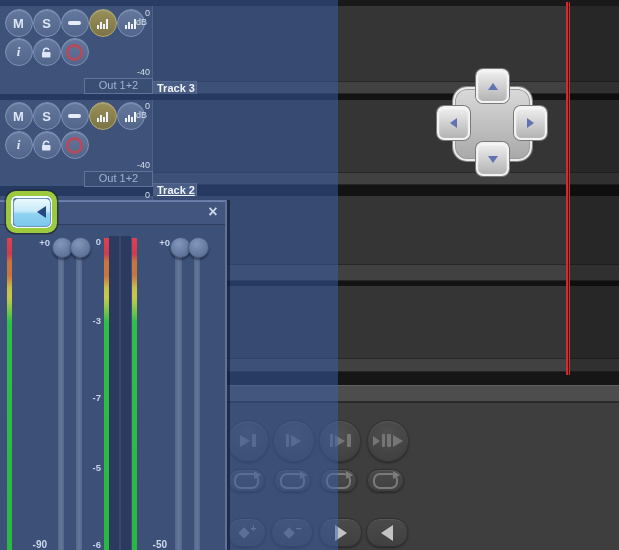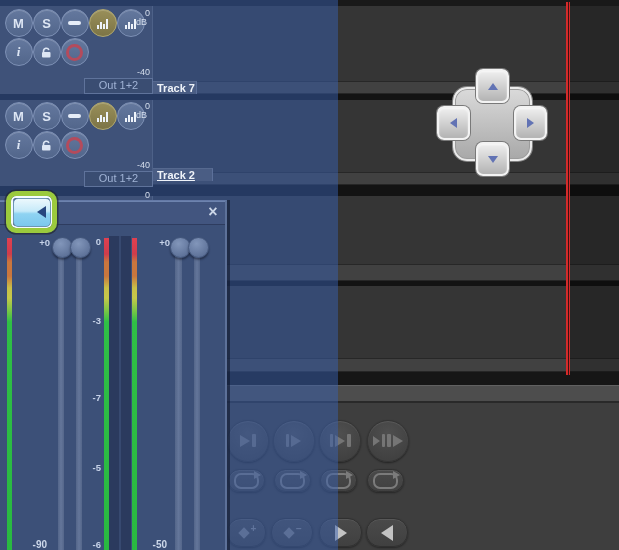--- a/index.html
+++ b/index.html
@@ -239,21 +239,21 @@
         </svg>
     </div>
     <div class="hbtn" style="left:60.5px;top:32px;">
         <span class="recring"></span>
       </div>
     <div class="hscale" style="left:130px;top:3px;width:20px;font-size:9px;"><span>0</span></div>
     <div class="hscale" style="left:125px;top:12px;width:22px;font-size:9px;"><span>dB</span></div>
     <div class="hscale" style="left:125px;top:62px;width:25px;font-size:9px;"><span>-40</span></div>
     <div class="outbox" style="top:72px;"><span>Out 1+2</span></div>
   </div>
-  <div class="abs namebox" style="left:153px;top:81px;width:44px;height:13px;z-index:30;"><span>Track 7</span></div>
+  <div class="abs namebox" style="left:153px;top:81px;width:44px;height:13px;z-index:30;"><span>Track 3</span></div>
 
   <div class="abs thead" style="left:0;top:100px;width:153px;height:86px;z-index:30;">
     <div class="hbtn" style="left:4.5px;top:2px;">
         <span>M</span>
       </div>
     <div class="hbtn" style="left:32.5px;top:2px;">
         <span>S</span>
       </div>
     <div class="hbtn" style="left:60.5px;top:2px;">
         <span class="minus"></span>
@@ -284,21 +284,21 @@
         </svg>
     </div>
     <div class="hbtn" style="left:60.5px;top:31px;">
         <span class="recring"></span>
       </div>
     <div class="hscale" style="left:130px;top:2px;width:20px;font-size:9px;"><span>0</span></div>
     <div class="hscale" style="left:125px;top:11px;width:22px;font-size:9px;"><span>dB</span></div>
     <div class="hscale" style="left:125px;top:61px;width:25px;font-size:9px;"><span>-40</span></div>
     <div class="outbox" style="top:71px;"><span>Out 1+2</span></div>
   </div>
-  <div class="abs namebox" style="left:153px;top:168px;width:60px;height:13px;z-index:30;text-decoration:underline;"><span>Track 2</span></div>
+  <div class="abs namebox" style="left:153px;top:183px;width:44px;height:13px;z-index:30;text-decoration:underline;"><span>Track 2</span></div>
 
   <div class="abs thead" style="left:0;top:196px;width:153px;height:4px;z-index:30;"></div>
   <div class="abs" style="left:138px;top:191px;width:12px;z-index:30;color:#d6dfee;font-size:9px;text-align:right;line-height:9px;"><span>0</span></div>
 
   <div class="abs panel" style="left:0;top:200px;width:227px;height:350px;z-index:40;">
     <div class="ptitle">
       <div class="pclose"><span>×</span></div>
     </div>
 
     <div class="meter" style="left:7px;top:37px;height:313px;"></div>

